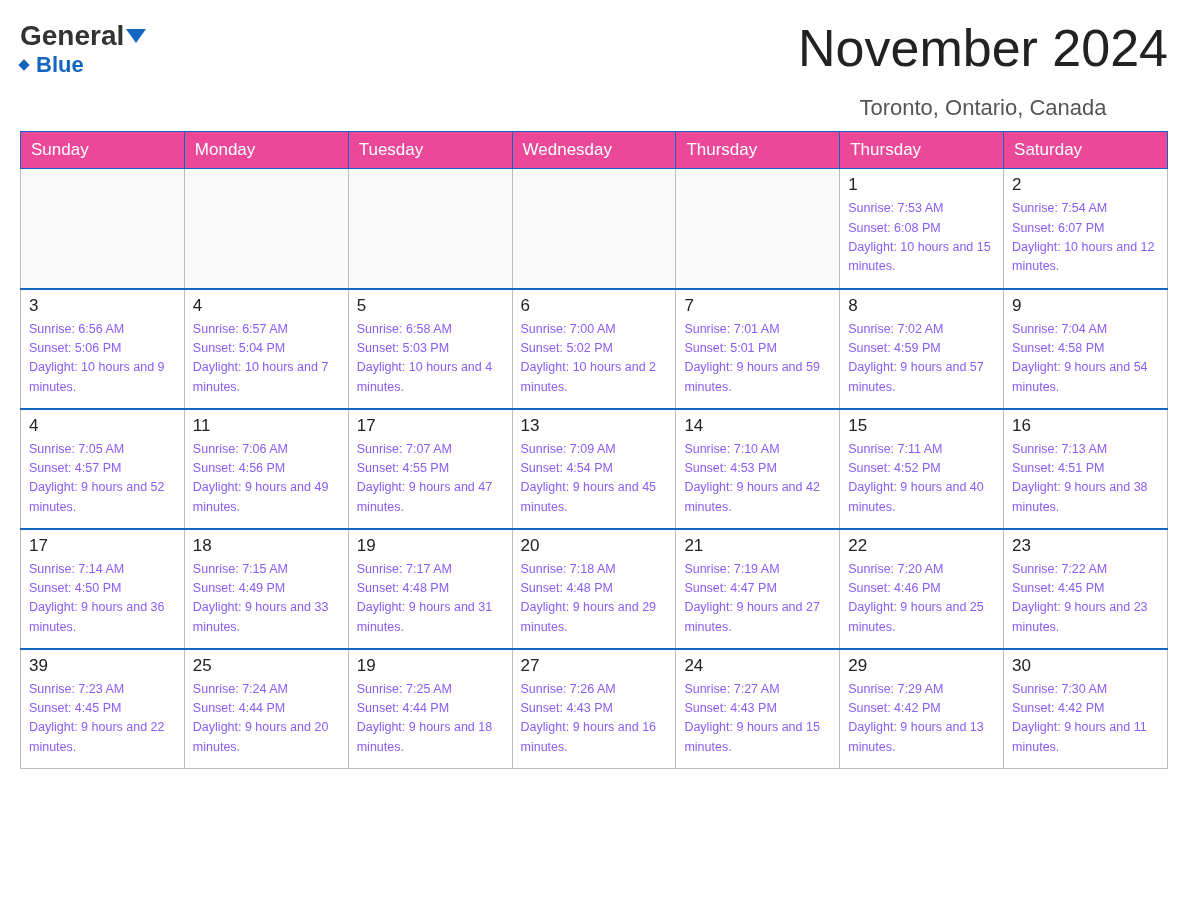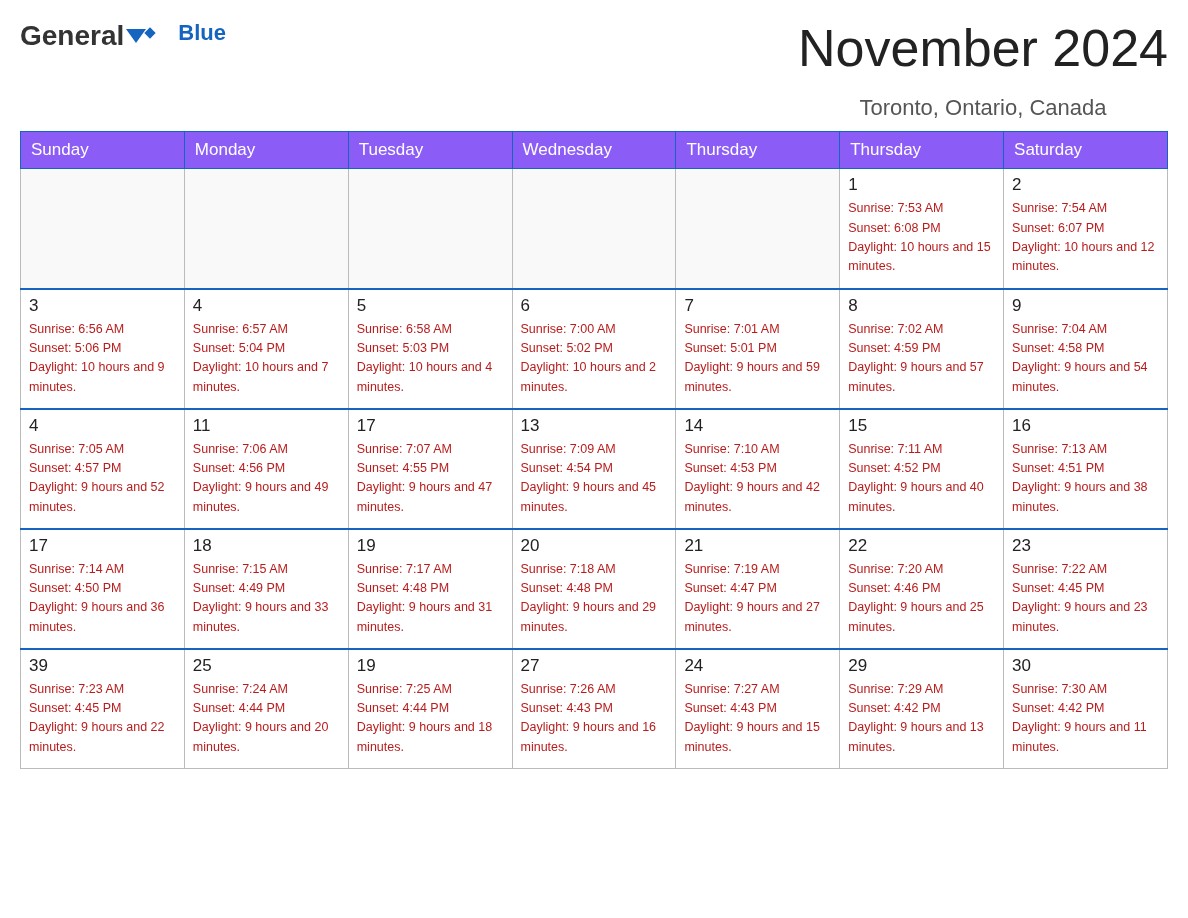--- a/index.html
+++ b/index.html
@@ -11,21 +11,21 @@
       min-height: 918px;
     }
     .header {
       display: flex;
       justify-content: space-between;
       align-items: flex-start;
       margin-bottom: 10px;
     }
     .logo {
       display: flex;
-      flex-direction: row;
+      flex-direction: column;
       align-items: flex-start;
     }
     .logo-general {
       font-size: 28px;
       font-weight: bold;
       color: #333;
       display: flex;
       align-items: center;
     }
     .logo-arrow {
@@ -35,21 +35,21 @@
       border-left: 10px solid transparent;
       border-right: 10px solid transparent;
       border-top: 14px solid #1565c0;
       margin-left: 2px;
       vertical-align: middle;
     }
     .logo-blue-text {
       color: #1565c0;
       font-size: 22px;
       font-weight: bold;
-      margin-left: 20px;
+      margin-left: 4px;
     }
     .title-section {
       text-align: center;
     }
     .month-title {
       font-size: 52px;
       font-weight: normal;
       color: #222;
       line-height: 1.1;
     }
@@ -57,21 +57,21 @@
       font-size: 22px;
       color: #555;
       margin-top: 18px;
     }
     .calendar {
       width: 100%;
       border-collapse: collapse;
       margin-top: 10px;
     }
     .calendar th {
-      background: #8b5cf6;
+      background: #ec4899;
       color: #fff;
       padding: 8px 10px;
       text-align: left;
       font-size: 17px;
       font-weight: normal;
       border: 1px solid #1565c0;
     }
     .calendar td {
       border: 1px solid #bbb;
       vertical-align: top;
@@ -80,21 +80,21 @@
       height: 120px;
     }
     .day-number {
       font-size: 17px;
       color: #222;
       font-weight: normal;
       margin-bottom: 4px;
     }
     .sun-info {
       font-size: 12.5px;
-      color: #b91c1c;
+      color: #8b5cf6;
       line-height: 1.55;
     }
     .empty-cell {
       background: #f9f9f9;
     }
     .row-divider td {
       border-top: 2px solid #1565c0;
     }
   </style>
 </head>

